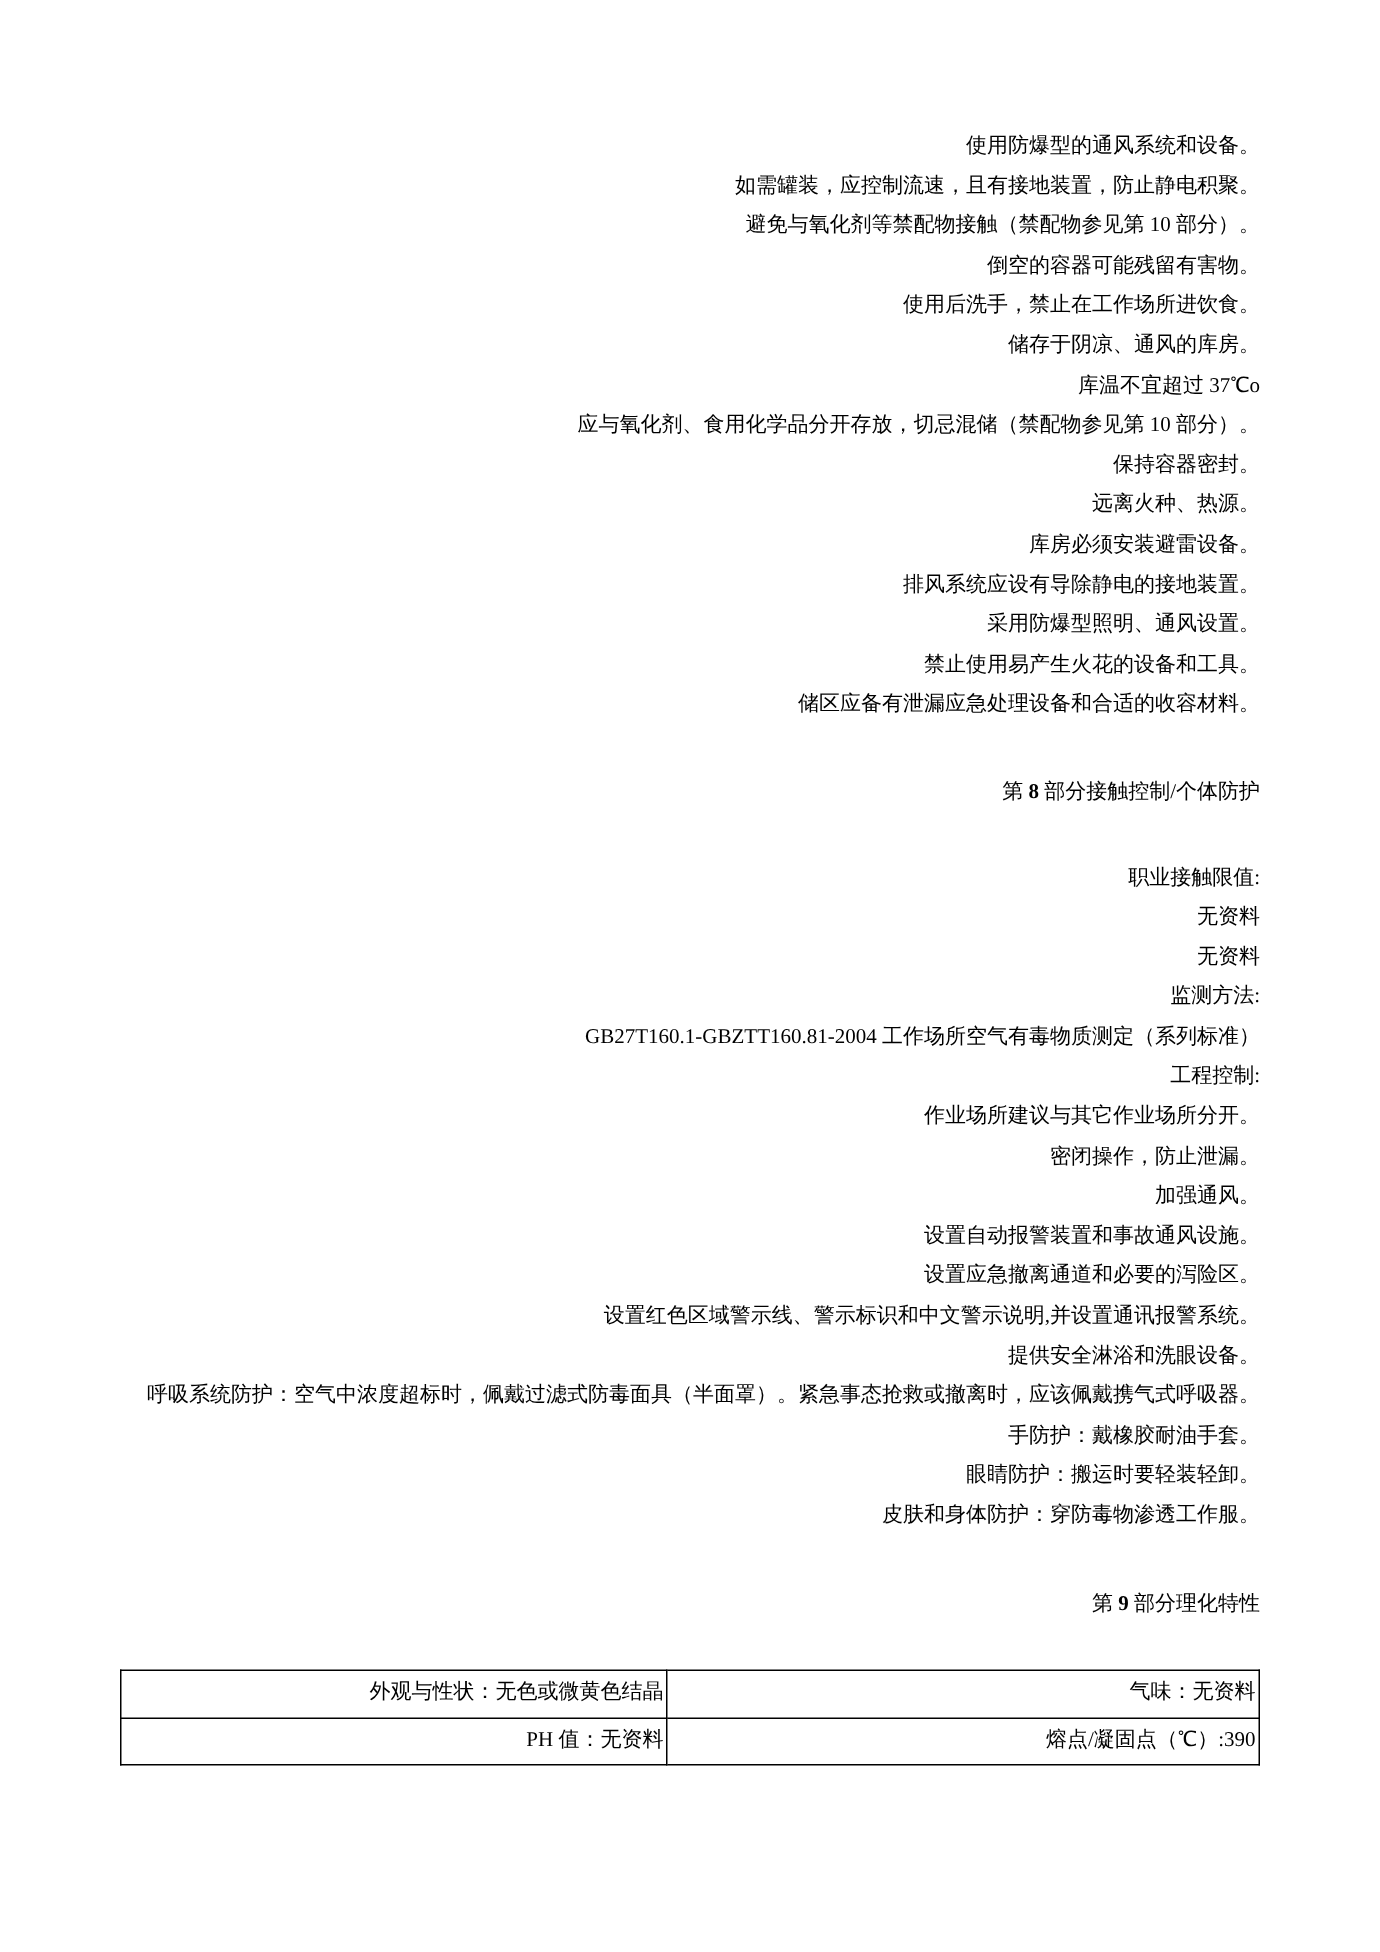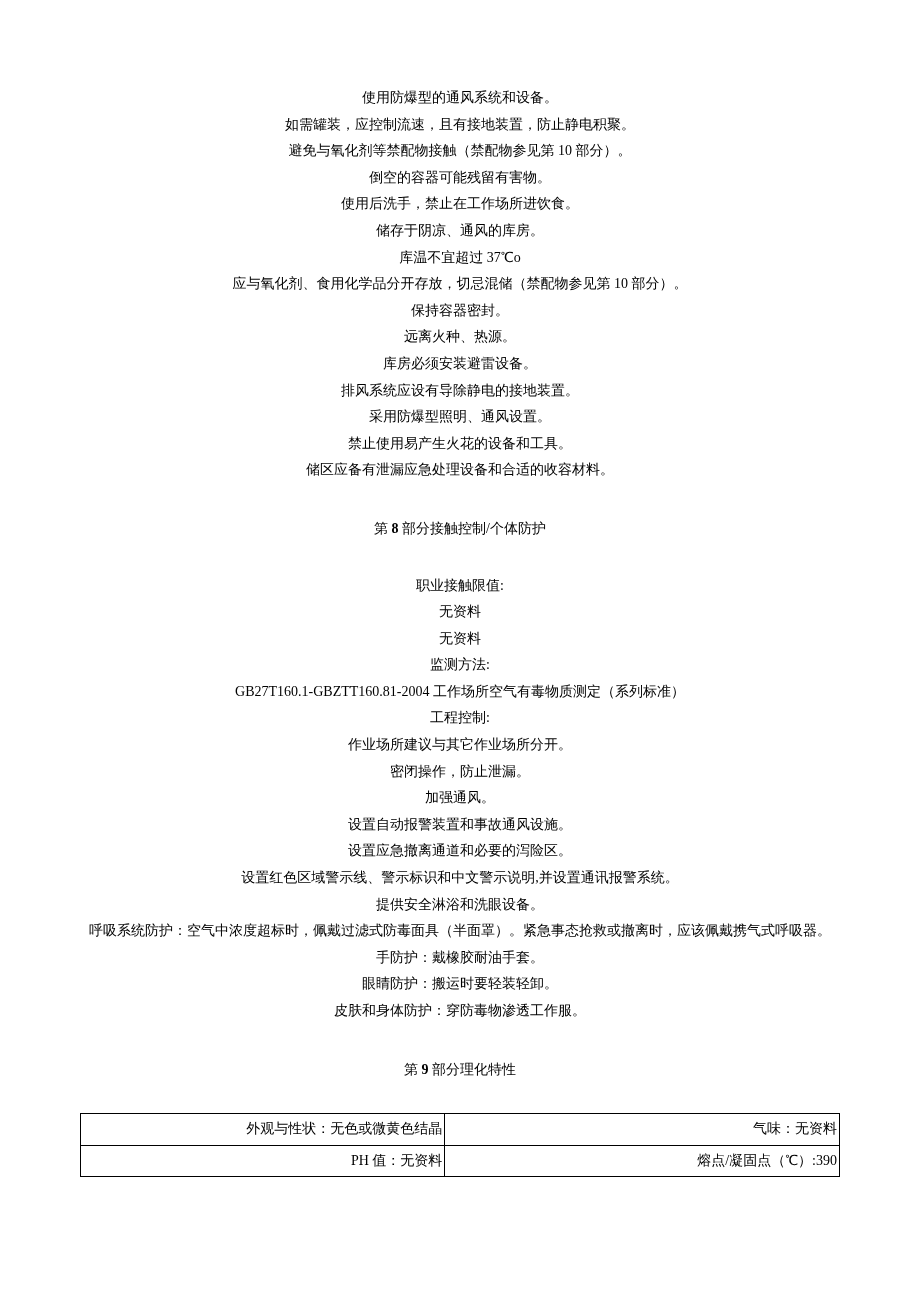--- a/index.html
+++ b/index.html
@@ -10,24 +10,24 @@
     body {
       font-family: "SimSun", "宋体", serif;
       font-size: 14px;
       line-height: 1.9;
       color: #000;
       background: #fff;
       padding: 85px 80px 40px 80px;
       width: 920px;
     }
     .para {
-      text-align: center;
+      text-align: right;
     }
     .section-heading {
-      text-align: center;
+      text-align: right;
       font-family: "SimSun", "宋体", serif;
       margin: 32px 0 30px 0;
     }
     .section-heading .bold-num {
       font-weight: bold;
     }
     table {
       border-collapse: collapse;
       width: 100%;
       margin-top: 8px;

